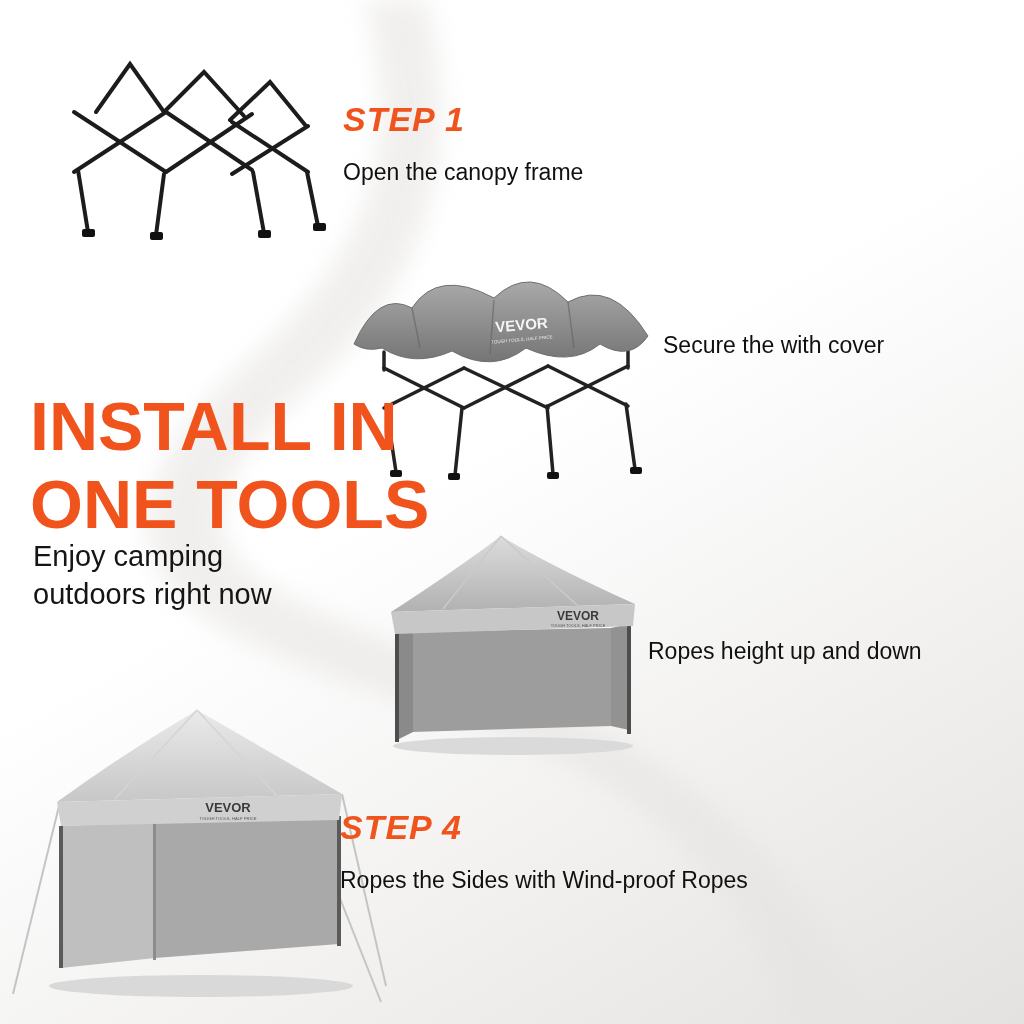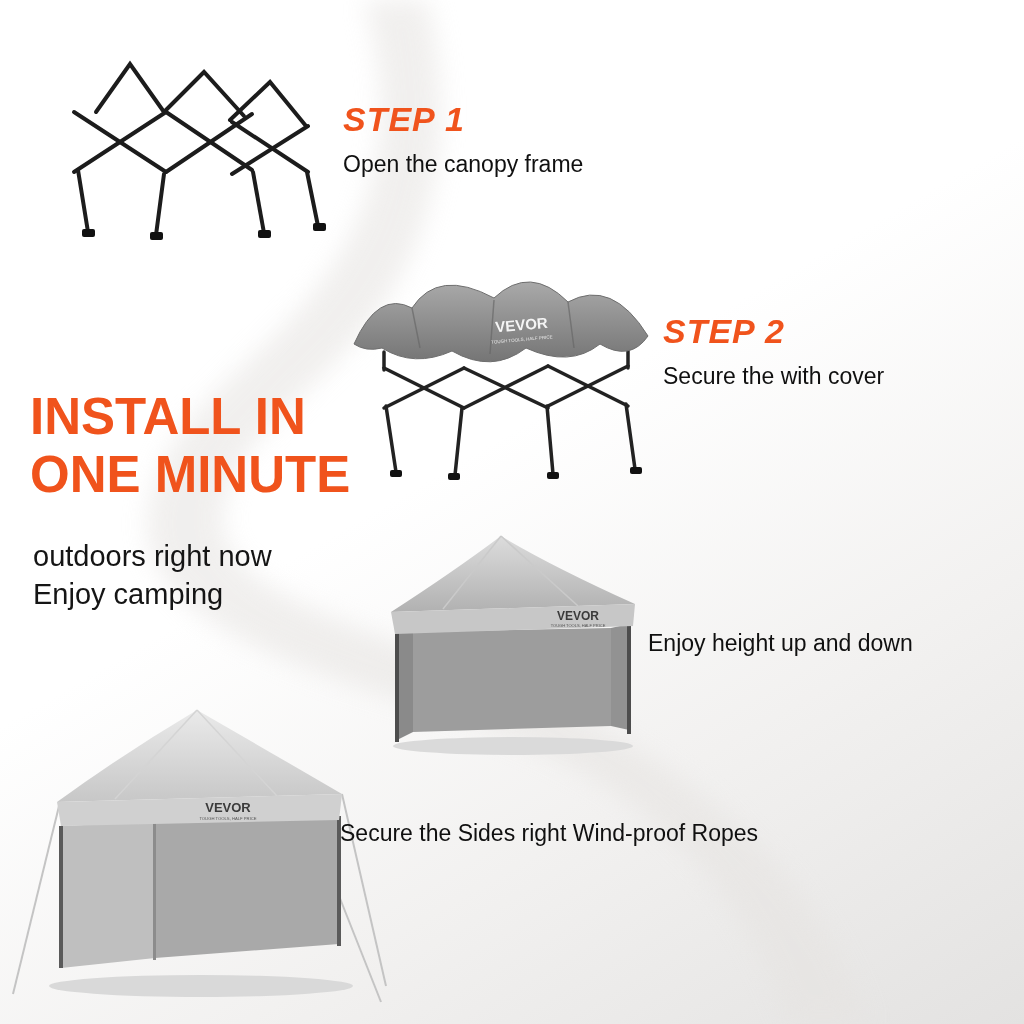--- a/index.html
+++ b/index.html
@@ -11,24 +11,24 @@
     color:#101010;
   }
   .canvas { position:relative; width:1024px; height:1024px; }
   .swoosh { position:absolute; left:0; top:0; filter:blur(12px); opacity:.7; }
   .illus { position:absolute; }
   .step-text { position:absolute; }
   .step-label {
     font-size:34px; font-weight:800; font-style:italic;
     color:var(--accent,#F0531C); letter-spacing:1px;
   }
-  .step-desc { font-size:23px; color:#101010; margin-top:12px; white-space:nowrap; }
+  .step-desc { font-size:23px; color:#101010; margin-top:20px; white-space:nowrap; }
   .headline {
     position:absolute; left:30px; top:388px;
-    font-size:51px; font-weight:800; line-height:1.14;
+    font-size:68px; font-weight:800; line-height:1.14;
     color:var(--accent,#F0531C); letter-spacing:0;
   }
   .subtitle {
     position:absolute; left:33px; top:538px;
     font-size:29px; line-height:1.3; color:#151515;
   }
 </style>
 </head>
 <body>
 
@@ -102,32 +102,31 @@
     <g stroke="#666" stroke-width="1.5" opacity="0.65">
       <line x1="70" y1="52" x2="78" y2="92"></line>
       <line x1="152" y1="44" x2="148" y2="98"></line>
       <line x1="226" y1="46" x2="232" y2="92"></line>
     </g>
     <text x="180" y="74" font-size="15" font-weight="bold" fill="#f5f5f5" text-anchor="middle" transform="rotate(-5 180 74)">VEVOR</text>
     <text x="180" y="85" font-size="4.5" fill="#e9e9e9" text-anchor="middle" transform="rotate(-5 180 85)">TOUGH TOOLS, HALF PRICE</text>
   </svg>
 
   <div class="step-text" style="left:663px; top:312px">
-    <div class="step-label">STEP 2</div>
     <div class="step-desc">Secure the with cover</div>
   </div>
 
   <div class="headline">
     <div>INSTALL IN</div>
-    <div>ONE MINUTE</div>
+    <div>ONE TOOLS</div>
   </div>
 
   <div class="subtitle">
+    <div>Enjoy camping</div>
     <div>outdoors right now</div>
-    <div>Enjoy camping</div>
   </div>
 
   <svg class="illus" style="left:383px; top:530px" width="262" height="232" viewBox="0 0 262 232">
     <defs>
       <linearGradient id="roof3" x1="0" y1="0" x2="0" y2="1">
         <stop offset="0" stop-color="#dcdcdc"></stop>
         <stop offset="1" stop-color="#b1b1b1"></stop>
       </linearGradient>
     </defs>
     <ellipse cx="130" cy="216" rx="120" ry="9" fill="#dadada"></ellipse>
@@ -144,21 +143,21 @@
     <g stroke="#cacaca" stroke-width="1.5">
       <line x1="118" y1="6" x2="60" y2="79"></line>
       <line x1="118" y1="6" x2="195" y2="76"></line>
     </g>
     <polygon points="8,82 252,74 250,96 12,104" fill="#c7c7c7"></polygon>
     <text x="195" y="90" font-size="12" font-weight="bold" fill="#3b3b3b" text-anchor="middle">VEVOR</text>
     <text x="195" y="97" font-size="4" fill="#555" text-anchor="middle">TOUGH TOOLS, HALF PRICE</text>
   </svg>
 
   <div class="step-text" style="left:648px; top:618px">
-    <div class="step-desc">Enjoy height up and down</div>
+    <div class="step-desc">Ropes height up and down</div>
   </div>
 
   <svg class="illus" style="left:5px; top:702px" width="390" height="305" viewBox="0 0 390 305">
     <defs>
       <linearGradient id="roof4" x1="0" y1="0" x2="0" y2="1">
         <stop offset="0" stop-color="#eaeaea"></stop>
         <stop offset="1" stop-color="#c7c7c7"></stop>
       </linearGradient>
     </defs>
     <g stroke="#c4c4c4" stroke-width="2">
@@ -180,16 +179,17 @@
     <g stroke="#d4d4d4" stroke-width="1.5">
       <line x1="192" y1="8" x2="110" y2="97"></line>
       <line x1="192" y1="8" x2="272" y2="94"></line>
     </g>
     <polygon points="52,100 337,92 334,118 56,124" fill="#d0d0d0"></polygon>
     <text x="223" y="110" font-size="13" font-weight="bold" fill="#3b3b3b" text-anchor="middle">VEVOR</text>
     <text x="223" y="118" font-size="4.2" fill="#555" text-anchor="middle">TOUGH TOOLS, HALF PRICE</text>
   </svg>
 
   <div class="step-text" style="left:340px; top:808px">
-    <div class="step-desc">Secure the Sides right Wind-proof Ropes</div>
+    <div class="step-label">STEP 4</div>
+    <div class="step-desc">Ropes the Sides with Wind-proof Ropes</div>
   </div>
 
 </div>
 
 </body></html>

